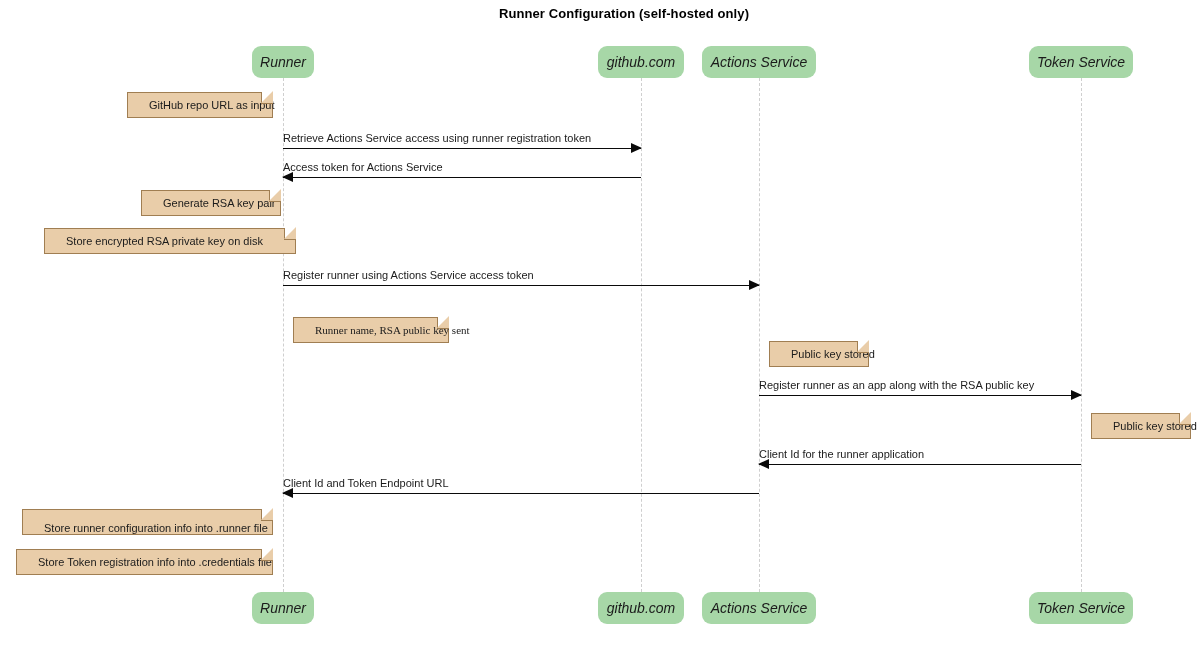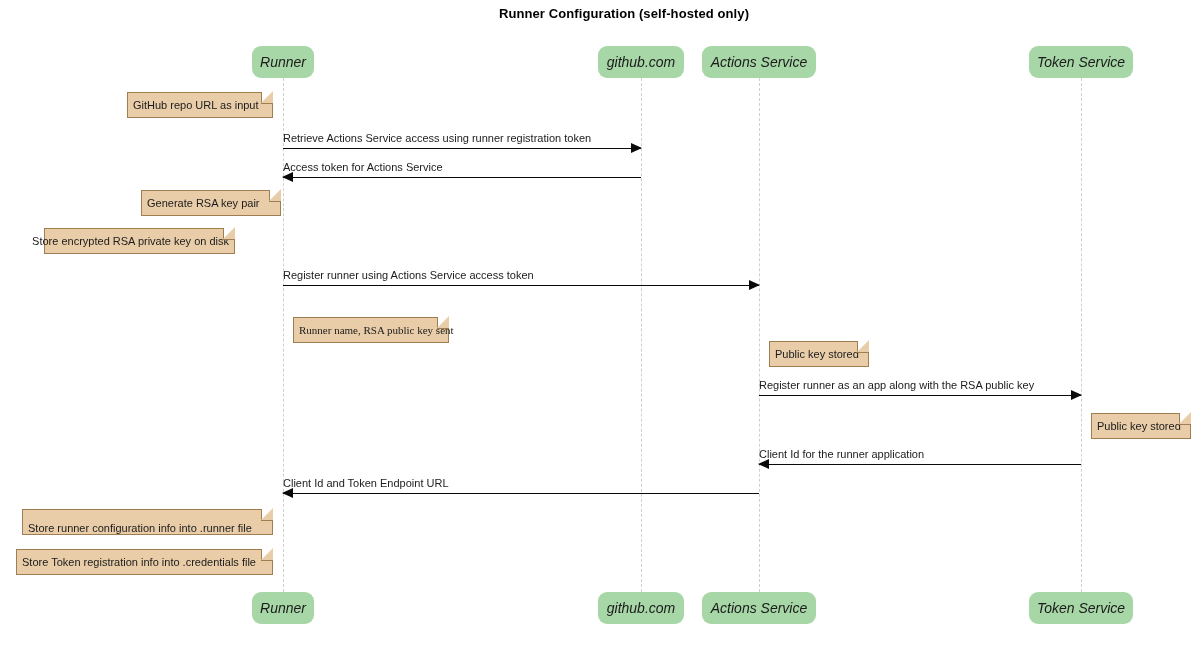--- a/index.html
+++ b/index.html
@@ -54,21 +54,21 @@
   }
   
   .note {
     position: absolute;
     background: #e9cda9;
     border: 1px solid #a07e52;
     box-sizing: border-box;
     height: 26px;
     display: flex;
     align-items: center;
-    padding: 0 5px;
+    padding: 0 21px;
     font-size: 11px;
     color: #1b1b1b;
     white-space: nowrap;
   }
   .note .fold {
     position: absolute;
     top: -1px;
     right: -1px;
     width: 11px;
     height: 11px;
@@ -200,21 +200,21 @@
     </div>
   <div id="notes">
       <div class="note" style="left: 127px; top: 92px; width: 146px;">
         <span>GitHub repo URL as input</span>
         <span class="fold"></span>
       </div>
       <div class="note" style="left: 141px; top: 190px; width: 140px;">
         <span>Generate RSA key pair</span>
         <span class="fold"></span>
       </div>
-      <div class="note" style="left: 44px; top: 228px; width: 191px; justify-content: flex-end;">
+      <div class="note" style="left: 44px; top: 228px; width: 252px;">
         <span>Store encrypted RSA private key on disk</span>
         <span class="fold"></span>
       </div>
       <div class="note" style="left: 293px; top: 317px; width: 156px; font-family: Liberation Serif, serif;">
         <span>Runner name, RSA public key sent</span>
         <span class="fold"></span>
       </div>
       <div class="note" style="left: 769px; top: 341px; width: 100px;">
         <span>Public key stored</span>
         <span class="fold"></span>

